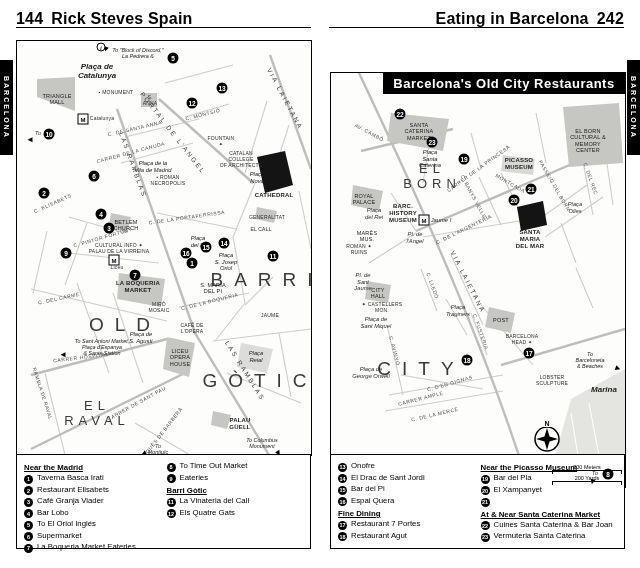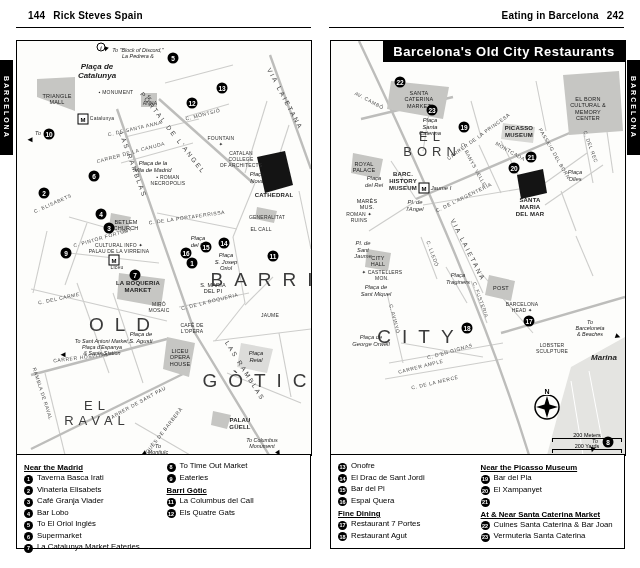--- a/index.html
+++ b/index.html
@@ -1,33 +1,33 @@
 <!DOCTYPE html>
 <html><head>
 <meta charset="utf-8">
 <style>
   html,body{margin:0;padding:0;background:#fff;}
   body{width:640px;height:568px;position:relative;font-family:"Liberation Sans",sans-serif;color:#000;overflow:hidden;}
-  .pg-header{position:absolute;top:10px;font-size:10px;letter-spacing:.2px;margin-left:12px;}
+  .pg-header{position:absolute;top:10px;font-size:16px;letter-spacing:.2px;}
   #hdrL{left:16px;}
   #hdrR{right:16px;text-align:right;}
   .pg-num{font-weight:bold;}
   .pg-title{font-weight:bold;margin-left:8px;}
   #hdrR .pg-title{margin-left:0;margin-right:8px;}
   .hrule{position:absolute;top:27px;height:0;border-top:1.6px solid #000;}
   #ruleL{left:16px;width:295px;}
   #ruleR{left:329px;width:295px;}
   .tab{position:absolute;top:60px;width:13px;height:95px;background:#000;color:#fff;
        writing-mode:vertical-rl;text-orientation:mixed;font-size:7px;font-weight:bold;
        letter-spacing:2px;display:flex;align-items:center;justify-content:center;}
   #tabL{left:0;}
   #tabR{left:627px;}
   .map{position:absolute;top:40px;width:294px;height:414px;border:1px solid #000;background:#fdfdfb;overflow:hidden;}
   #mapL{left:16px;}
-  #mapR{left:330px;}
+  #mapR{left:330px;margin-top:32px;}
   .map svg.base{position:absolute;left:0;top:0;}
   .banner{position:absolute;left:52px;right:0;top:0;height:21px;background:#000;color:#fff;
           font-size:13px;font-weight:bold;letter-spacing:.5px;text-align:center;line-height:21px;z-index:6;}
   .lbl{position:absolute;transform:translate(-50%,-50%);font-size:5.5px;line-height:1.15;color:#1c1c1c;
        text-align:center;white-space:pre-line;z-index:4;pointer-events:none;}
   .lbl.sm{font-size:5px;color:#2e2e2e;}
   .lbl.bold{font-weight:bold;font-size:6px;letter-spacing:.2px;}
   .lbl.cap{letter-spacing:.2px;}
   .lbl.place{font-style:italic;font-size:5.8px;}
   .lbl.place.big{font-size:8px;font-weight:bold;}
@@ -387,56 +387,56 @@
 
 <div id="legL" class="legend">
     <div class="legend-col">
       <div class="legend-title">Near the Madrid</div>
       <div class="legend-item">
         <span class="lnum">1</span>
         <span class="ltext">Taverna Basca Irati</span>
       </div>
       <div class="legend-item">
         <span class="lnum">2</span>
-        <span class="ltext">Vinateria Elisabets</span>
+        <span class="ltext">Restaurant Elisabets</span>
       </div>
       <div class="legend-item">
         <span class="lnum">3</span>
         <span class="ltext">Café Granja Viader</span>
       </div>
       <div class="legend-item">
         <span class="lnum">4</span>
         <span class="ltext">Bar Lobo</span>
       </div>
       <div class="legend-item">
         <span class="lnum">5</span>
         <span class="ltext">To El Oriol Inglés</span>
       </div>
       <div class="legend-item">
         <span class="lnum">6</span>
         <span class="ltext">Supermarket</span>
       </div>
       <div class="legend-item">
         <span class="lnum">7</span>
-        <span class="ltext">La Catalunya Market Eateries</span>
+        <span class="ltext">La Boqueria Market Eateries</span>
       </div>
     </div>
     <div class="legend-col">
       <div class="legend-item">
         <span class="lnum">8</span>
         <span class="ltext">To Time Out Market</span>
       </div>
       <div class="legend-item">
         <span class="lnum">9</span>
         <span class="ltext">Eateries</span>
       </div>
       <div class="legend-title">Barri Gòtic</div>
       <div class="legend-item">
         <span class="lnum">11</span>
-        <span class="ltext">La Columbus del Call</span>
+        <span class="ltext">La Vinateria del Call</span>
       </div>
       <div class="legend-item">
         <span class="lnum">12</span>
         <span class="ltext">Els Quatre Gats</span>
       </div>
     </div>
   </div>
 <div id="legR" class="legend">
     <div class="legend-col">
       <div class="legend-item">

